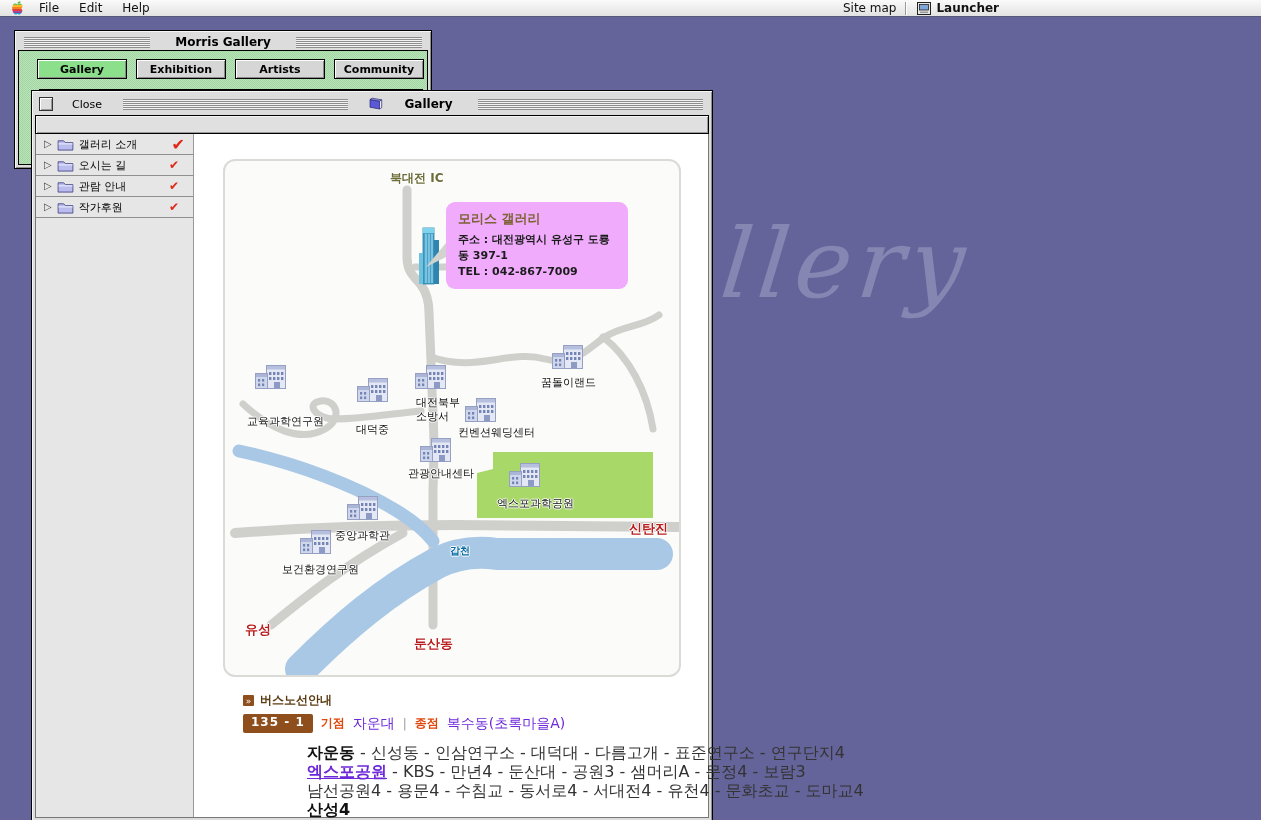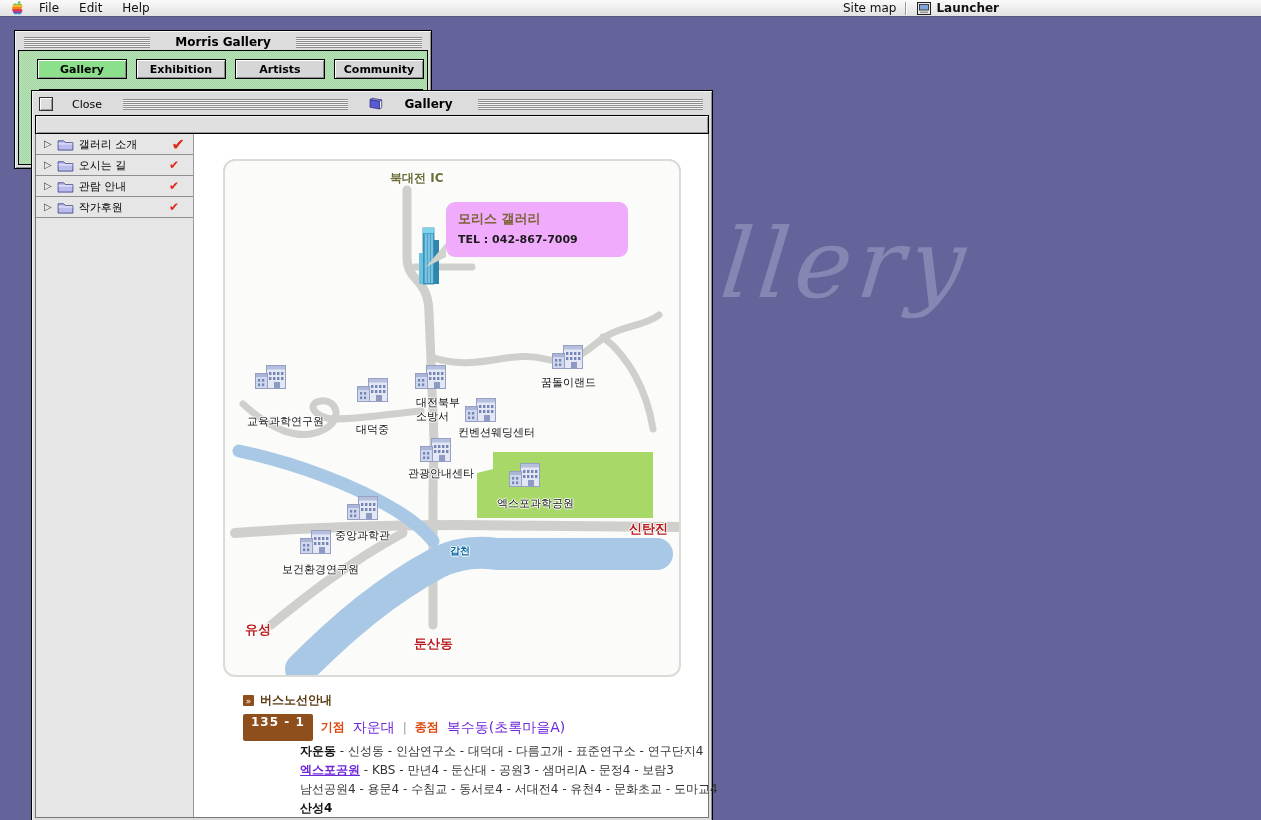--- a/index.html
+++ b/index.html
@@ -85,25 +85,25 @@
   .bubble-line{font-size:11px;color:#1c1c1c;line-height:1.45;font-weight:bold;}
   .bubble-tail{position:absolute;left:201px;top:82px;width:22px;height:26px;}
   
   .bus{position:absolute;left:0;top:0;width:100%;}
   .bus-header{position:absolute;left:49px;top:558px;display:flex;align-items:center;gap:6px;}
   .bus-bullet{width:11px;height:11px;background:#8e4f1d;color:#fff;font-size:9px;
     display:flex;align-items:center;justify-content:center;border-radius:1px;}
   .bus-header-text{font-size:12px;font-weight:bold;color:#5a3a10;}
   .bus-routeline{position:absolute;left:49px;top:580px;display:flex;align-items:center;gap:8px;}
   .bus-badge{background:#8e4f1d;color:#fff;font-weight:bold;font-size:12px;
-    padding:1px 8px 12px;border-radius:2px;letter-spacing:1px;}
+    padding:1px 8px 4px;border-radius:2px;letter-spacing:1px;}
   .pt-label{color:#e0470b;font-weight:bold;font-size:12px;}
   .pt-value{color:#6d28d9;font-size:14px;font-weight:normal;}
   .pt-sep{color:#999;font-size:12px;}
-  .bus-line{position:absolute;left:106px;font-size:12px;color:#333;white-space:nowrap;}
+  .bus-line{position:absolute;left:113px;font-size:16px;color:#333;white-space:nowrap;}
   .bl-1{top:609px;}.bl-2{top:628px;}.bl-3{top:647px;}.bl-4{top:666px;}
   .bus-line b{color:#111;}
   .bus-link{color:#6d28d9;font-weight:bold;text-decoration:underline;cursor:pointer;}
   
   .watermark{position:absolute;left:722px;top:208px;z-index:0;
     font-family:"DejaVu Serif","Liberation Serif",serif;font-style:italic;
     font-size:96px;color:#8686b3;letter-spacing:6px;transform:skewX(-6deg);}
 </style>
 </head>
 <body>
@@ -281,20 +281,21 @@
         </svg>
 
         <svg class="tower" viewBox="0 0 24 62">
             <use href="#tower"></use>
           </svg>
         <svg class="bubble-tail" viewBox="0 0 22 26">
           <polygon points="0,24 20,0 20,14" fill="#d2d2cf"></polygon>
         </svg>
         <div class="bubble">
           <div class="bubble-title">모리스 갤러리</div>
+          <div class="bubble-line">주소 : 대전광역시 유성구 도룡동 397-1</div>
           <div class="bubble-line">TEL : 042-867-7009</div>
         </div>
 
         <svg class="bldg" style="left:28px;top:201px" viewBox="0 0 36 30">
             <use href="#bldg"></use>
           </svg>
         <svg class="bldg" style="left:130px;top:214px" viewBox="0 0 36 30">
             <use href="#bldg"></use>
           </svg>
         <svg class="bldg" style="left:188px;top:201px" viewBox="0 0 36 30">

